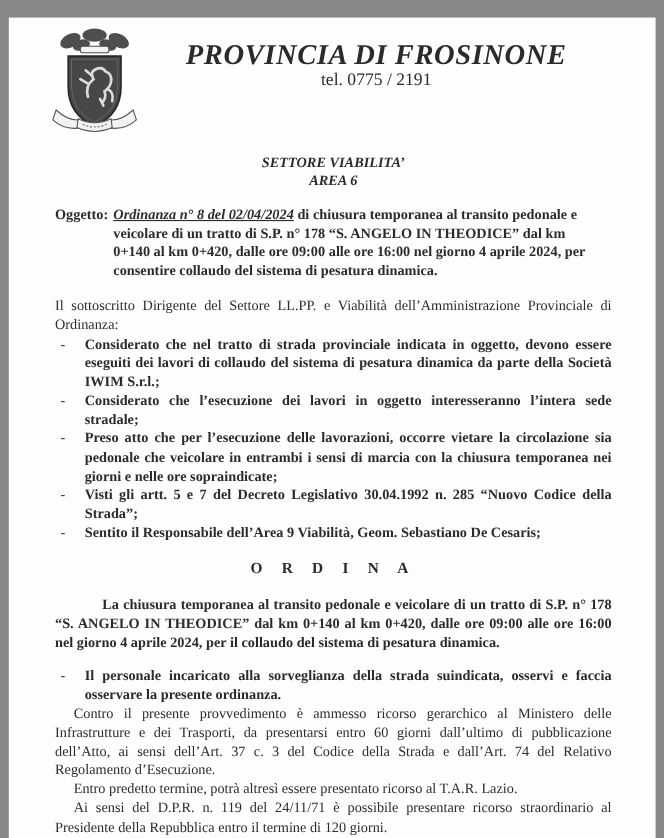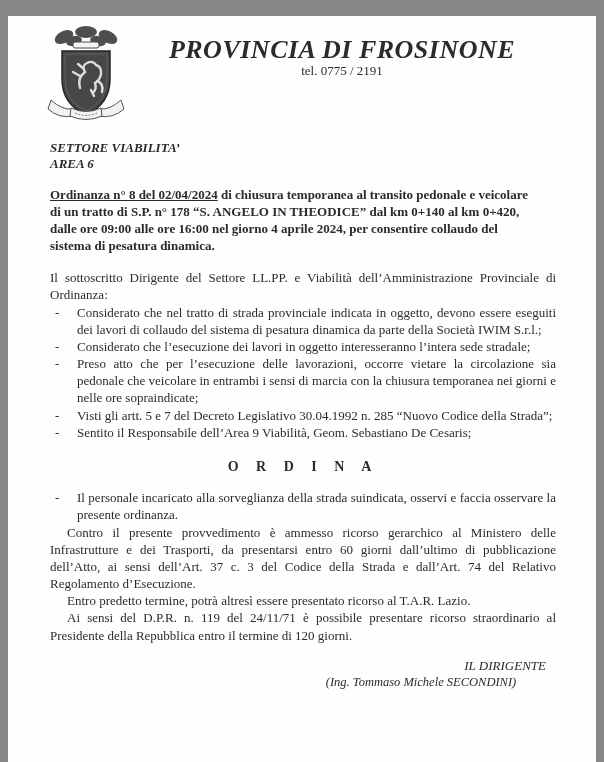--- a/index.html
+++ b/index.html
@@ -19,33 +19,33 @@
   }
   
   .letterhead { display: flex; align-items: flex-start; min-height: 96px; }
   .crest { width: 84px; flex: 0 0 84px; margin-left: -6px; }
   .head-text { flex: 1; text-align: center; padding-top: 12px; }
   .org-title {
     font-size: 26px; font-weight: bold; font-style: italic;
     letter-spacing: 0.5px; line-height: 1.05;
   }
   .org-addr { font-size: 12px; margin-top: 4px; line-height: 1.25; }
-  .org-phone { font-size: 13px; line-height: 1.25; }
+  .org-phone { font-size: 16px; line-height: 1.25; }
   
-  .dept { font-weight: bold; font-style: italic; font-size: 13px; margin-top: 12px; line-height: 1.25; }
+  .dept { text-align: center; font-weight: bold; font-style: italic; font-size: 13px; margin-top: 12px; line-height: 1.25; }
   
   .subject { display: flex; margin-top: 13px; font-weight: bold; }
   .subject-label { flex: 0 0 53px; }
   .subject-body { flex: 1; padding-right: 22px; }
-  .subject-ref { text-decoration: underline; }
+  .subject-ref { font-style: italic; text-decoration: underline; }
   
   .intro { margin: 15px 0 0 0; text-align: justify; }
   .li { display: flex; margin: 0; }
   .li-dash { flex: 0 0 27px; padding-left: 5px; box-sizing: border-box; }
-  .li-text { flex: 1; text-align: justify; }
+  .li-text { flex: 1; text-align: justify; font-weight: bold; }
   
   .ordina-heading { text-align: center; font-weight: bold; letter-spacing: 7px; margin-top: 17px; font-size: 14px; }
   .ordina-text { margin: 13px 0 0 0; font-weight: bold; text-align: justify; text-indent: 43px; }
   
   .prov1 { margin: 15px 0 0 0; text-align: justify; text-indent: 7px; }
   .prov2 { display: flex; margin-top: 13px; }
   .prov2 .li-dash { flex: 0 0 27px; padding-left: 5px; box-sizing: border-box; }
   
   .appeal { margin: 0; text-align: justify; text-indent: 17px; }
   
@@ -93,20 +93,21 @@
       <div class="org-phone">tel. 0775 / 2191</div>
     </div>
   </div>
 
   <div class="dept">
     <div>SETTORE VIABILITA’</div>
     <div>AREA 6</div>
   </div>
 
   <div class="subject">
+    <span class="subject-label">Oggetto:</span>
     <div class="subject-body">
       <span class="subject-ref">Ordinanza n° 8 del 02/04/2024</span><span> di chiusura temporanea al transito pedonale e veicolare di un tratto di S.P. n° 178 “S. ANGELO IN THEODICE” dal km 0+140 al km 0+420, dalle ore 09:00 alle ore 16:00 nel giorno 4 aprile 2024, per consentire collaudo del sistema di pesatura dinamica.</span>
     </div>
   </div>
 
   <p class="intro">Il sottoscritto Dirigente del Settore LL.PP. e Viabilità dell’Amministrazione Provinciale di Ordinanza:</p>
 
   <div class="li">
     <span class="li-dash">-</span>
     <span class="li-text">Considerato che nel tratto di strada provinciale indicata in oggetto, devono essere eseguiti dei lavori di collaudo del sistema di pesatura dinamica da parte della Società IWIM S.r.l.;</span>
@@ -122,20 +123,21 @@
   <div class="li">
     <span class="li-dash">-</span>
     <span class="li-text">Visti gli artt. 5 e 7 del Decreto Legislativo 30.04.1992 n. 285 “Nuovo Codice della Strada”;</span>
   </div>
   <div class="li">
     <span class="li-dash">-</span>
     <span class="li-text">Sentito il Responsabile dell’Area 9 Viabilità, Geom. Sebastiano De Cesaris;</span>
   </div>
 
   <div class="ordina-heading">O R D I N A</div>
+  <p class="ordina-text">La  chiusura temporanea al transito pedonale e veicolare di un tratto di S.P. n° 178 “S. ANGELO IN THEODICE” dal km 0+140 al km 0+420, dalle ore 09:00 alle ore 16:00 nel giorno 4 aprile 2024, per il collaudo del sistema di pesatura dinamica.</p>
 
 
   <div class="prov2">
     <span class="li-dash">-</span>
     <span class="li-text">Il personale incaricato alla sorveglianza della strada suindicata, osservi e faccia osservare la presente ordinanza.</span>
   </div>
 
   <p class="appeal">Contro il presente provvedimento è ammesso ricorso gerarchico al Ministero delle Infrastrutture e dei Trasporti, da presentarsi entro 60 giorni dall’ultimo di pubblicazione dell’Atto, ai sensi dell’Art. 37 c. 3 del Codice della Strada e dall’Art. 74 del Relativo Regolamento d’Esecuzione.</p>
   <p class="appeal">Entro predetto termine, potrà altresì essere presentato ricorso al T.A.R. Lazio.</p>
   <p class="appeal">Ai sensi del D.P.R. n. 119 del 24/11/71 è possibile presentare ricorso straordinario al Presidente della Repubblica entro il termine di 120 giorni.</p>

